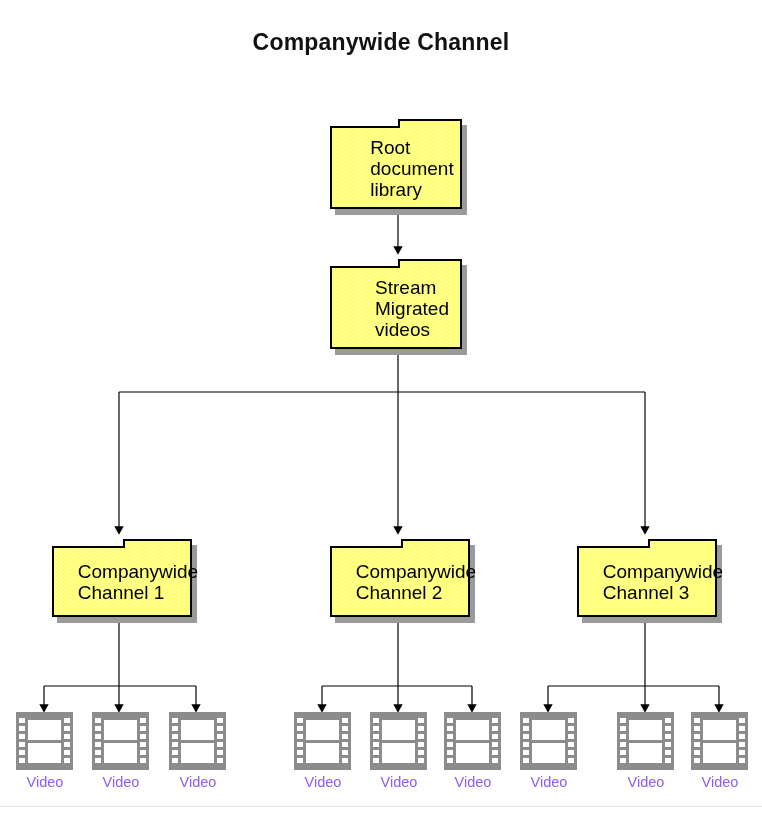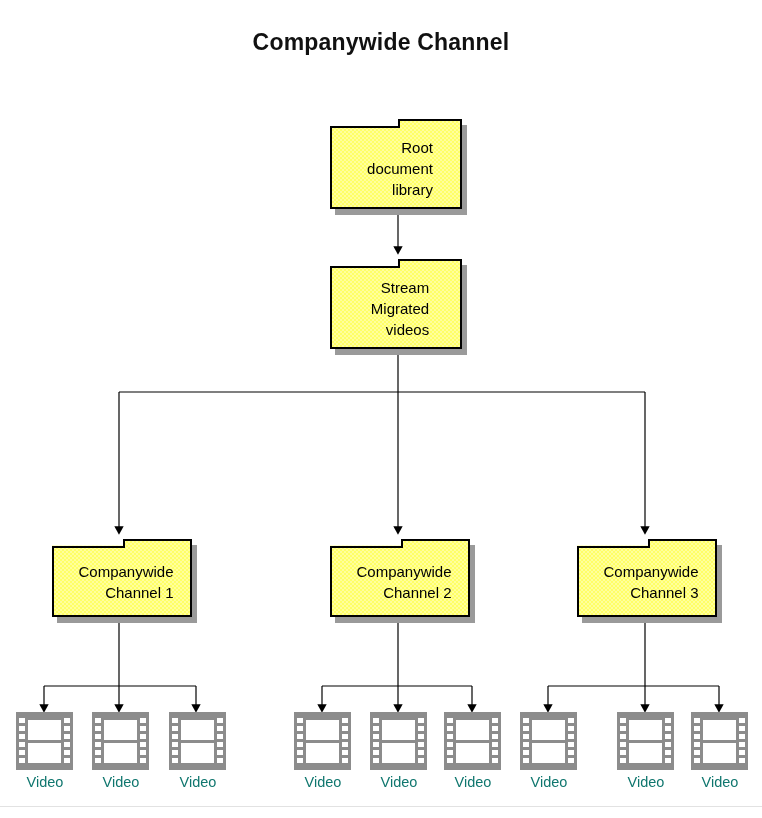--- a/index.html
+++ b/index.html
@@ -64,29 +64,29 @@
   .folder-outline {
     position: absolute;
     left: 0;
     top: 0;
     width: 100%;
     height: 100%;
     overflow: visible;
   }
   .folder-label {
     position: absolute;
-    left: 4px;
+    left: 16px;
     top: 0;
     width: 100%;
     height: 100%;
     display: flex;
     align-items: center;
     justify-content: center;
-    text-align: right;
-    font-size: 15px;
+    text-align: left;
+    font-size: 19px;
     line-height: 21px;
     color: #000000;
     padding: 8px 6px 0 6px;
     box-sizing: border-box;
     white-space: pre-line;
   }
 
   
   #connectors {
     position: absolute;
@@ -106,21 +106,21 @@
     left: 0;
     top: 0;
   }
   .video-label {
     position: absolute;
     top: 62px;
     left: -12px;
     width: 82px;
     text-align: center;
     font-size: 14.5px;
-    color: #0f766e;
+    color: #8b5cf6;
   }
 
   
   .bottom-rule {
     position: absolute;
     left: 0;
     top: 806px;
     width: 762px;
     height: 1px;
     background: #e2e2e2;

